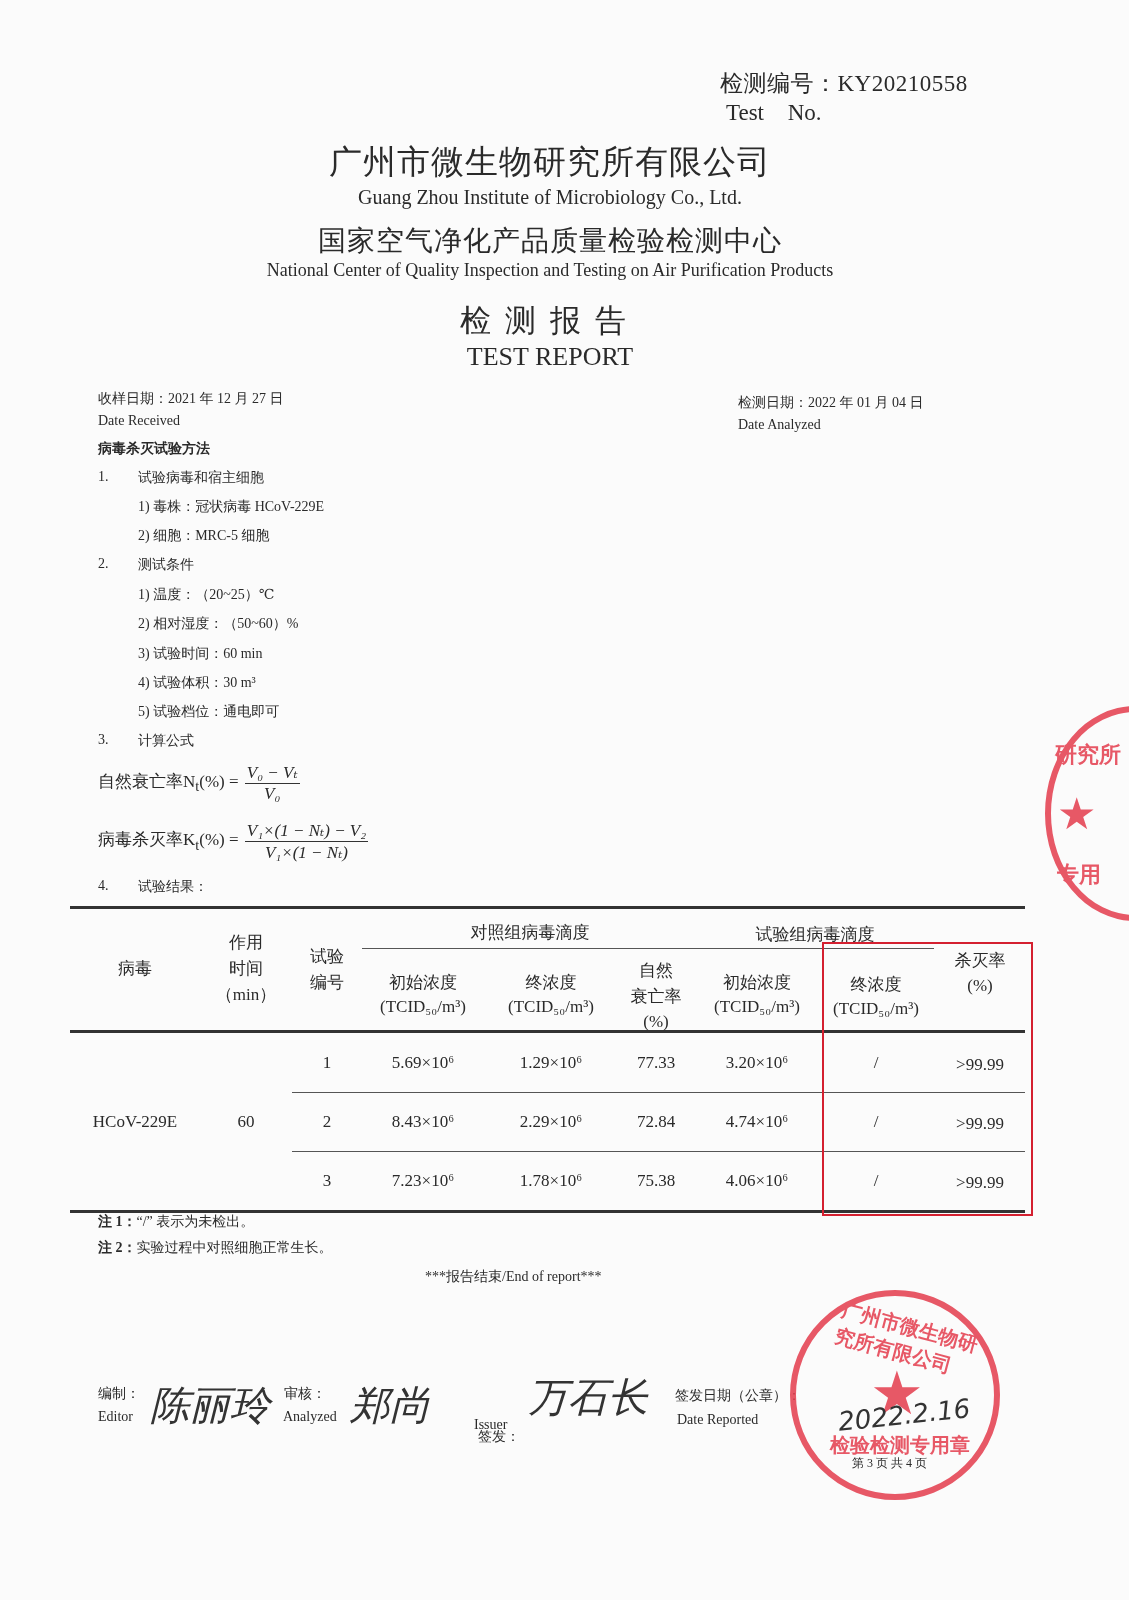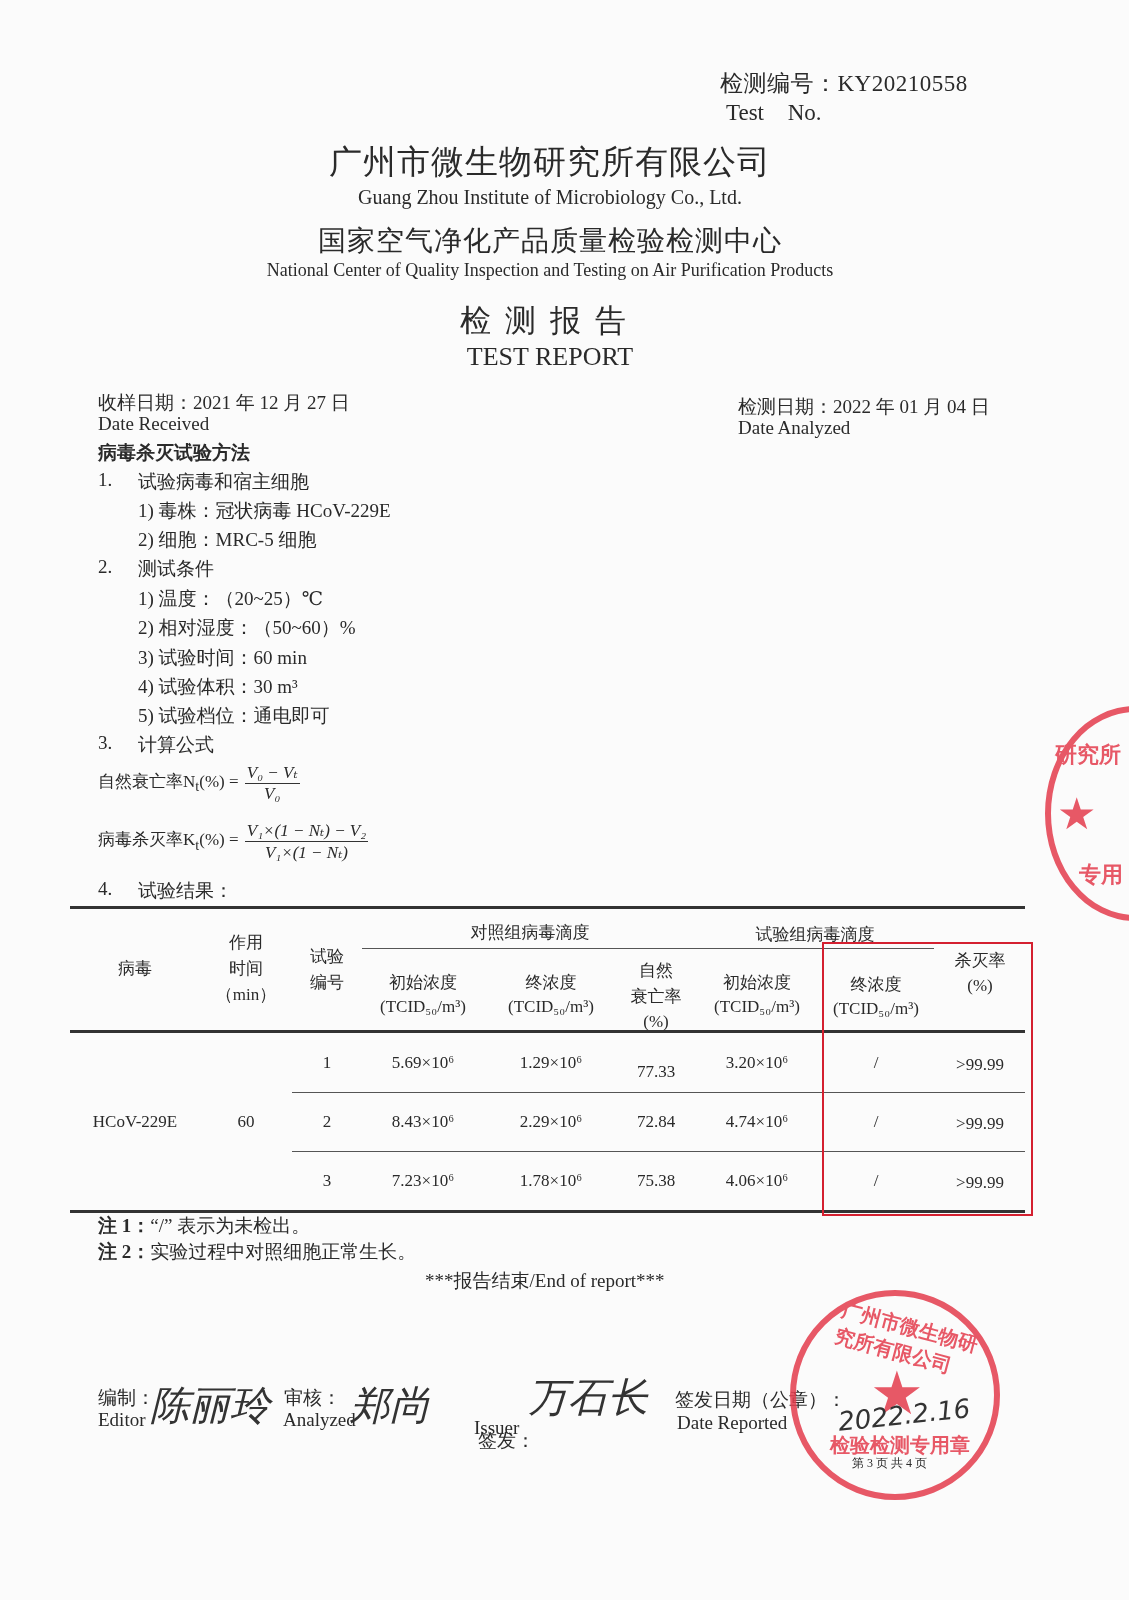--- a/index.html
+++ b/index.html
@@ -11,21 +11,21 @@
   .abs { position:absolute; white-space:nowrap; }
   .test-no { left:720px; top:68px; font-size:23px; letter-spacing:0.5px; }
   .test-no-en { left:726px; top:100px; font-size:23px; word-spacing:18px; }
   .center { left:0; width:1100px; text-align:center; }
   .org-cn { top:140px; font-size:33px; letter-spacing:1px; }
   .org-en { top:186px; font-size:20px; }
   .center-cn { top:222px; font-size:28px; letter-spacing:1px; }
   .center-en { top:260px; font-size:18px; }
   .report-cn { top:300px; font-size:31px; letter-spacing:14px; }
   .report-en { top:342px; font-size:26px; }
-  .f17 { font-size:19px; }
+  .f17 { font-size:14px; }
   .bold { font-weight:bold; }
   .formula { font-size:17px; }
   .frac { display:inline-block; vertical-align:middle; text-align:center; font-style:italic; margin:0 2px; }
   .frac .num { display:block; border-bottom:1px solid #333; padding:0 2px; }
   .frac .den { display:block; padding:0 2px; }
   .hline { position:absolute; background:#333; }
   .cell { position:absolute; text-align:center; font-size:17px; line-height:25px; }
   .red-box { position:absolute; left:822px; top:942px; width:211px; height:274px; border:2.5px solid #d42030; box-sizing:border-box; }
   .sig { position:absolute; font-family:"DejaVu Sans",sans-serif; font-style:italic; color:#333; font-size:40px; }
   .stamp { position:absolute; border-radius:50%; border:6px solid #e43c4d; box-sizing:border-box; opacity:0.85; }
@@ -115,21 +115,21 @@
 <div class="cell" style="left:818px;top:996px;width:116px;">(TCID₅₀/m³)</div>
 <div class="cell" style="left:938px;top:948px;width:84px;">杀灭率</div>
 <div class="cell" style="left:938px;top:973px;width:84px;">(%)</div>
 
 <div class="cell" style="left:70px;top:1109px;width:130px;">HCoV-229E</div>
 <div class="cell" style="left:206px;top:1109px;width:80px;">60</div>
 
 <div class="cell" style="left:290px;top:1050px;width:74px;">1</div>
 <div class="cell" style="left:364px;top:1050px;width:118px;">5.69×10⁶</div>
 <div class="cell" style="left:492px;top:1050px;width:118px;">1.29×10⁶</div>
-<div class="cell" style="left:616px;top:1050px;width:80px;margin-top:9px;">77.33</div>
+<div class="cell" style="left:616px;top:1050px;width:80px;">77.33</div>
 <div class="cell" style="left:698px;top:1050px;width:118px;">3.20×10⁶</div>
 <div class="cell" style="left:818px;top:1050px;width:116px;">/</div>
 <div class="cell" style="left:938px;top:1052px;width:84px;">&gt;99.99</div>
 
 <div class="cell" style="left:290px;top:1109px;width:74px;">2</div>
 <div class="cell" style="left:364px;top:1109px;width:118px;">8.43×10⁶</div>
 <div class="cell" style="left:492px;top:1109px;width:118px;">2.29×10⁶</div>
 <div class="cell" style="left:616px;top:1109px;width:80px;">72.84</div>
 <div class="cell" style="left:698px;top:1109px;width:118px;">4.74×10⁶</div>
 <div class="cell" style="left:818px;top:1109px;width:116px;">/</div>
@@ -170,18 +170,18 @@
 
 <div class="stamp" style="left:790px;top:1290px;width:210px;height:210px;">
   <div class="stamp-text" style="left:40px;top:20px;font-size:20px;transform:rotate(15deg);">广州市微生物研究所有限公司</div>
   <div class="stamp-text" style="left:74px;top:62px;font-size:60px;">★</div>
   <div class="stamp-text" style="left:34px;top:136px;font-size:20px;">检验检测专用章</div>
 </div>
 
 <div class="stamp" style="left:1045px;top:706px;width:180px;height:215px;">
   <div class="stamp-text" style="left:4px;top:28px;font-size:22px;">研究所</div>
   <div class="stamp-text" style="left:6px;top:76px;font-size:44px;">★</div>
-  <div class="stamp-text" style="left:6px;top:148px;font-size:22px;margin-left:22px;">专用</div>
+  <div class="stamp-text" style="left:6px;top:148px;font-size:22px;">专用</div>
 </div>
 
 <div class="sig" style="left:838px;top:1400px;font-size:26px;transform:rotate(-6deg);">2022.2.16</div>
 
 <div class="abs" style="left:852px;top:1455px;font-size:12px;">第 3 页 共 4 页</div>
 
 </body></html>

